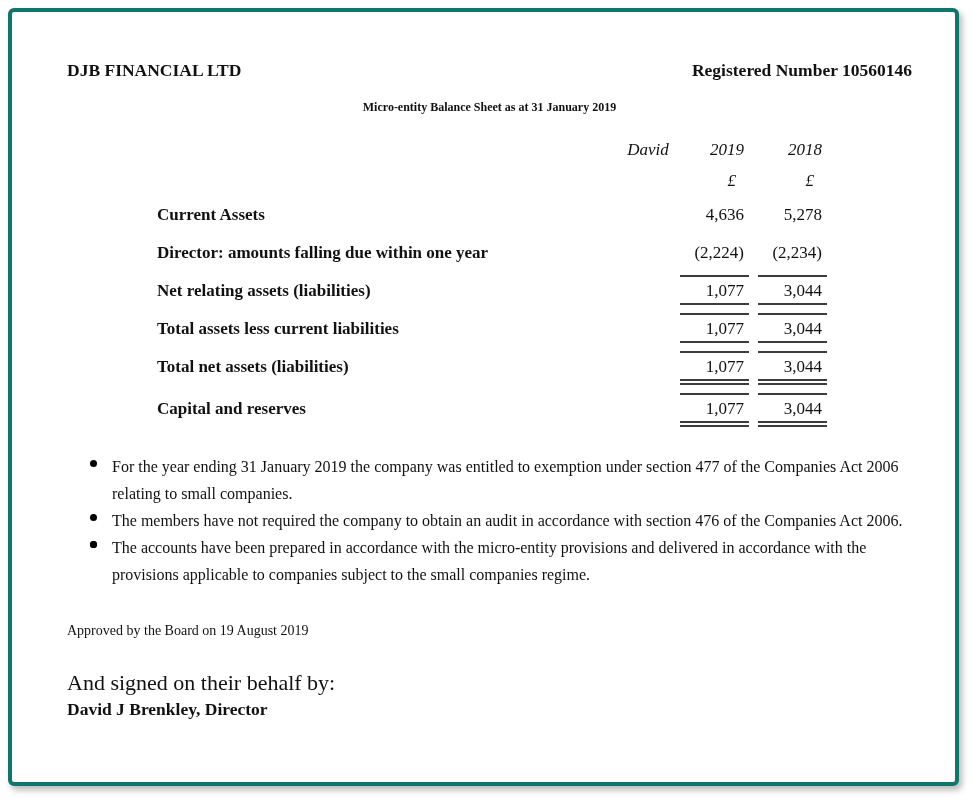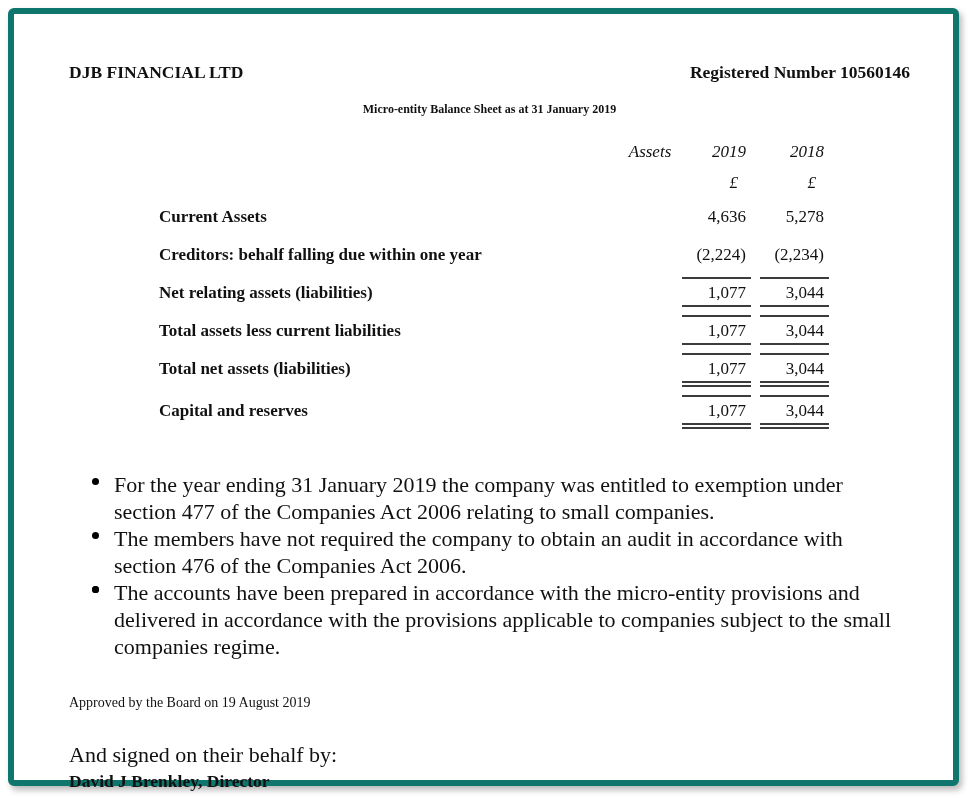--- a/index.html
+++ b/index.html
@@ -8,21 +8,21 @@
     background: #ffffff;
     font-family: "Liberation Serif", "DejaVu Serif", serif;
     color: #111111;
     overflow: hidden;
   }
   .page {
     position: absolute;
     left: 8px; top: 8px;
     width: 951px; height: 778px;
     background: #ffffff;
-    border: 6px solid #0f766e;
+    border: 4px solid #0f766e;
     border-radius: 6px;
     box-shadow: 3px 4px 6px rgba(0,0,0,0.28);
     padding: 47px 43px 0 55px;
   }
   
   .doc-header {
     display: flex;
     justify-content: space-between;
     align-items: baseline;
     font-weight: bold;
@@ -76,23 +76,23 @@
     border-top: 2px solid #3c3c3c;
     border-bottom: 2px solid #3c3c3c;
   }
   .rule-double .amt {
     border-top: 2px solid #3c3c3c;
     border-bottom: 6px double #3c3c3c;
   }
   
   .statements {
     list-style: none;
-    margin-top: 42px;
+    margin-top: 26px;
     margin-left: 23px;
-    font-size: 22px;
+    font-size: 16px;
   }
   .statements li {
     position: relative;
     padding-left: 22px;
     line-height: 27px;
   }
   .statements li .bullet-dot {
     position: absolute;
     left: 0; top: 7px;
     width: 7px; height: 7px;
@@ -113,41 +113,41 @@
     <span>DJB FINANCIAL LTD</span>
     <span>Registered Number 10560146</span>
   </div>
 
   <div class="doc-title">Micro-entity Balance Sheet as at 31 January 2019</div>
 
   <div class="fin-table">
 
     <div class="frow head-row">
       <span class="lbl"></span>
-      <span class="cell-notes italic">Assets</span>
+      <span class="cell-notes italic">David</span>
       <span class="amt italic">2019</span>
       <span class="amt italic">2018</span>
     </div>
 
     <div class="frow currency-row">
       <span class="lbl"></span>
       <span class="cell-notes"></span>
       <span class="amt italic">£</span>
       <span class="amt italic">£</span>
     </div>
 
     <div class="frow data-row">
       <span class="lbl">Current Assets</span>
       <span class="cell-notes"></span>
       <span class="amt">4,636</span>
       <span class="amt">5,278</span>
     </div>
 
     <div class="frow data-row">
-      <span class="lbl">Creditors: behalf falling due within one year</span>
+      <span class="lbl">Director: amounts falling due within one year</span>
       <span class="cell-notes"></span>
       <span class="amt">(2,224)</span>
       <span class="amt">(2,234)</span>
     </div>
 
     <div class="frow data-row rule-single">
       <span class="lbl">Net relating assets (liabilities)</span>
       <span class="cell-notes"></span>
       <span class="amt">1,077</span>
       <span class="amt">3,044</span>

